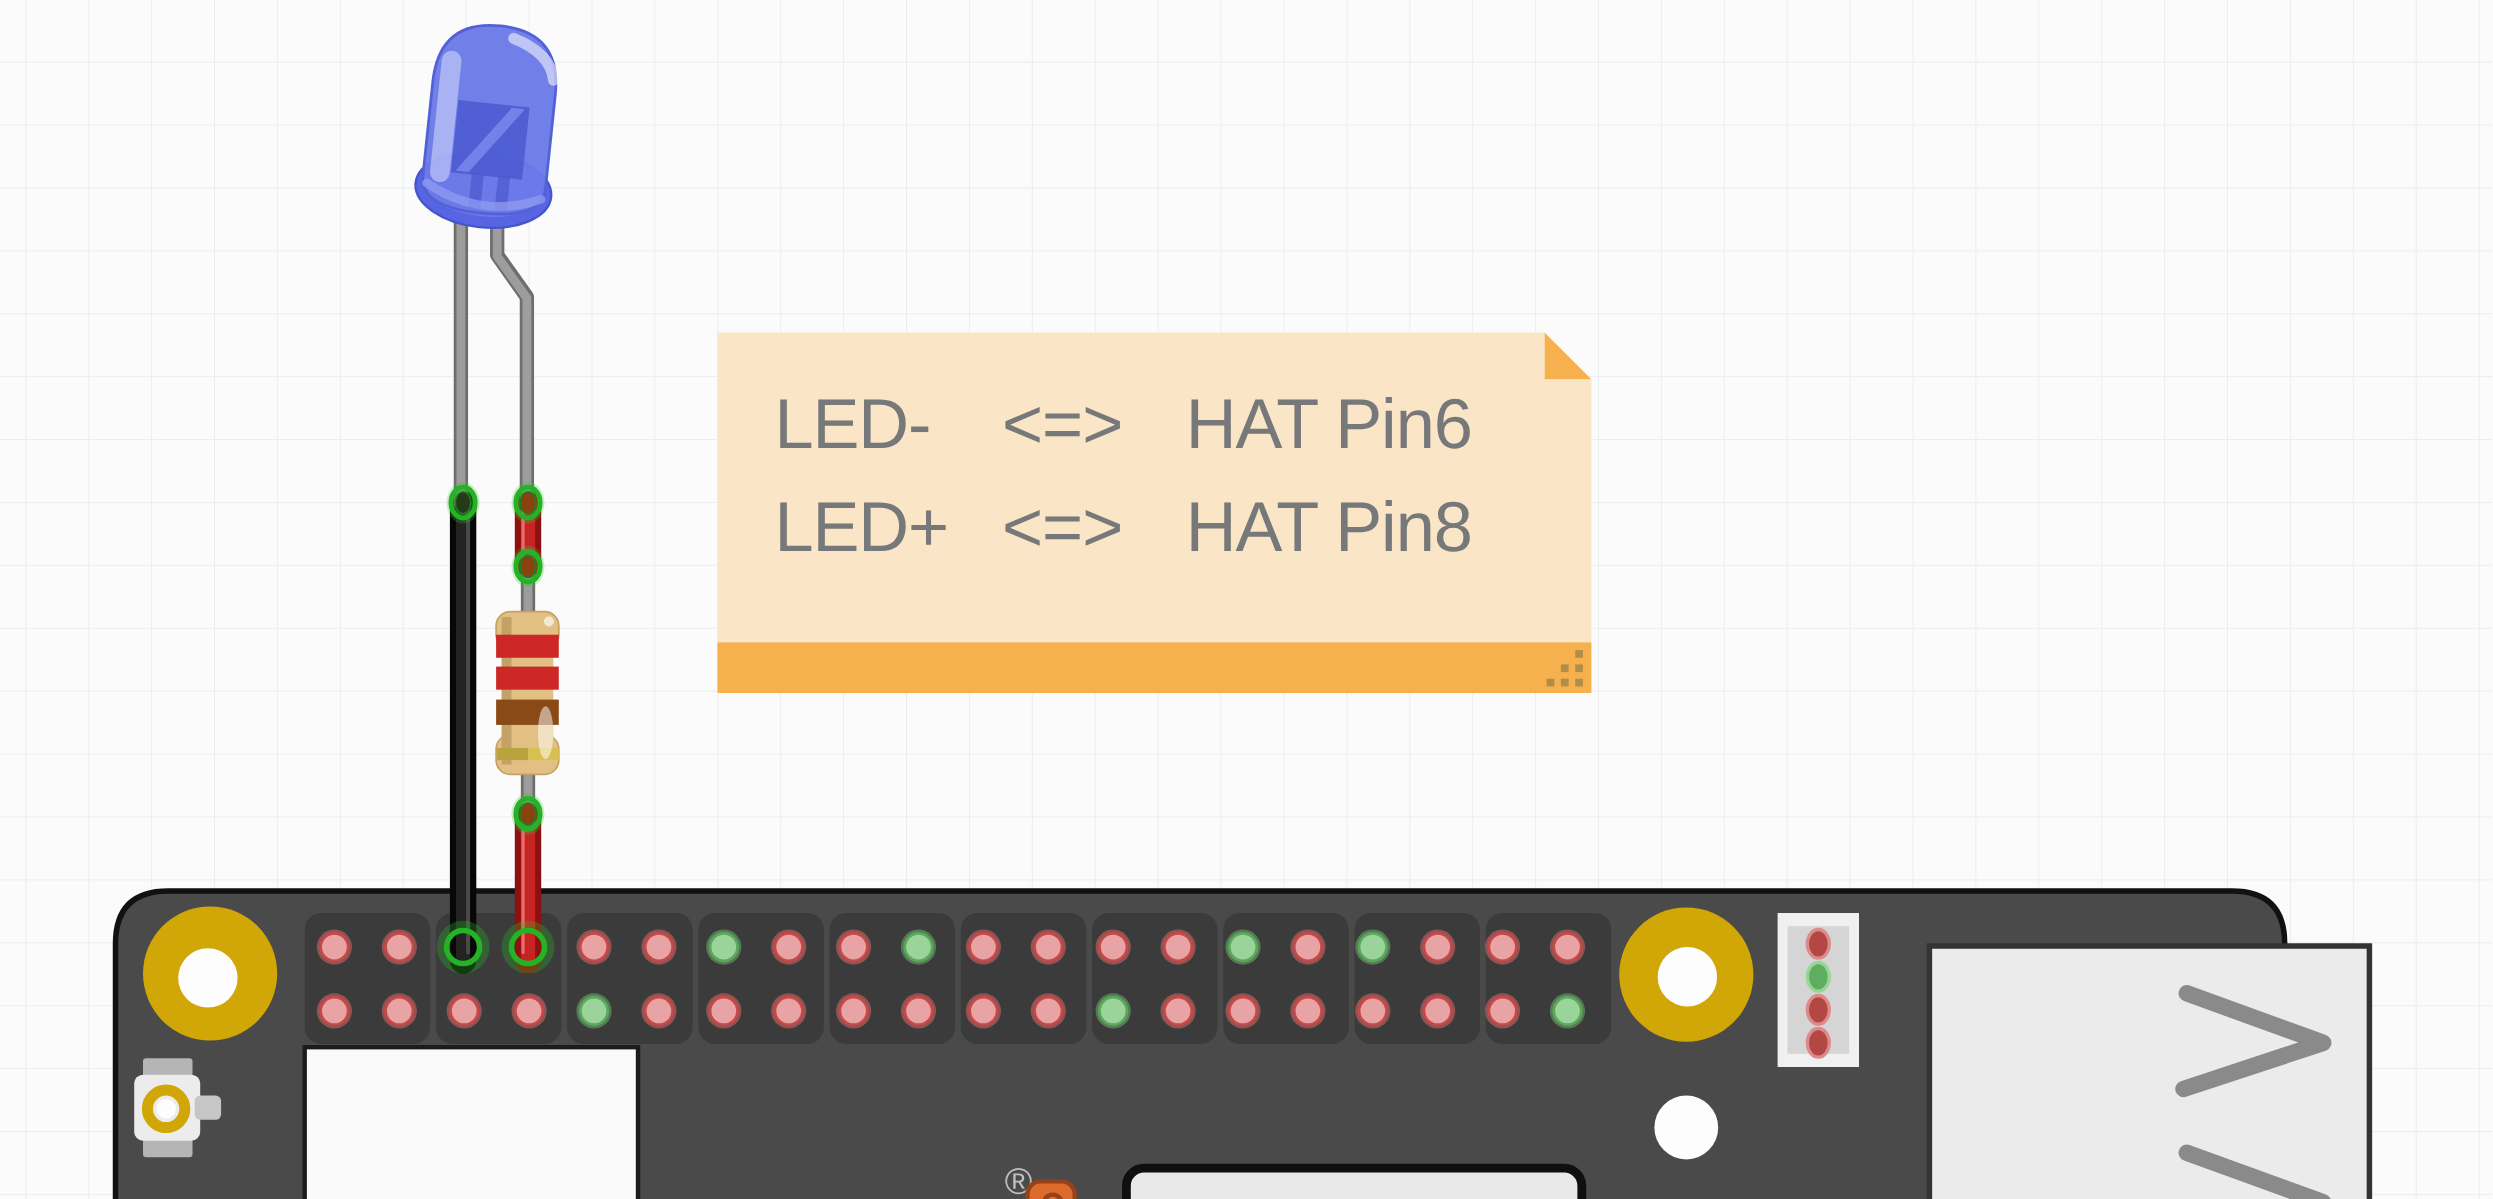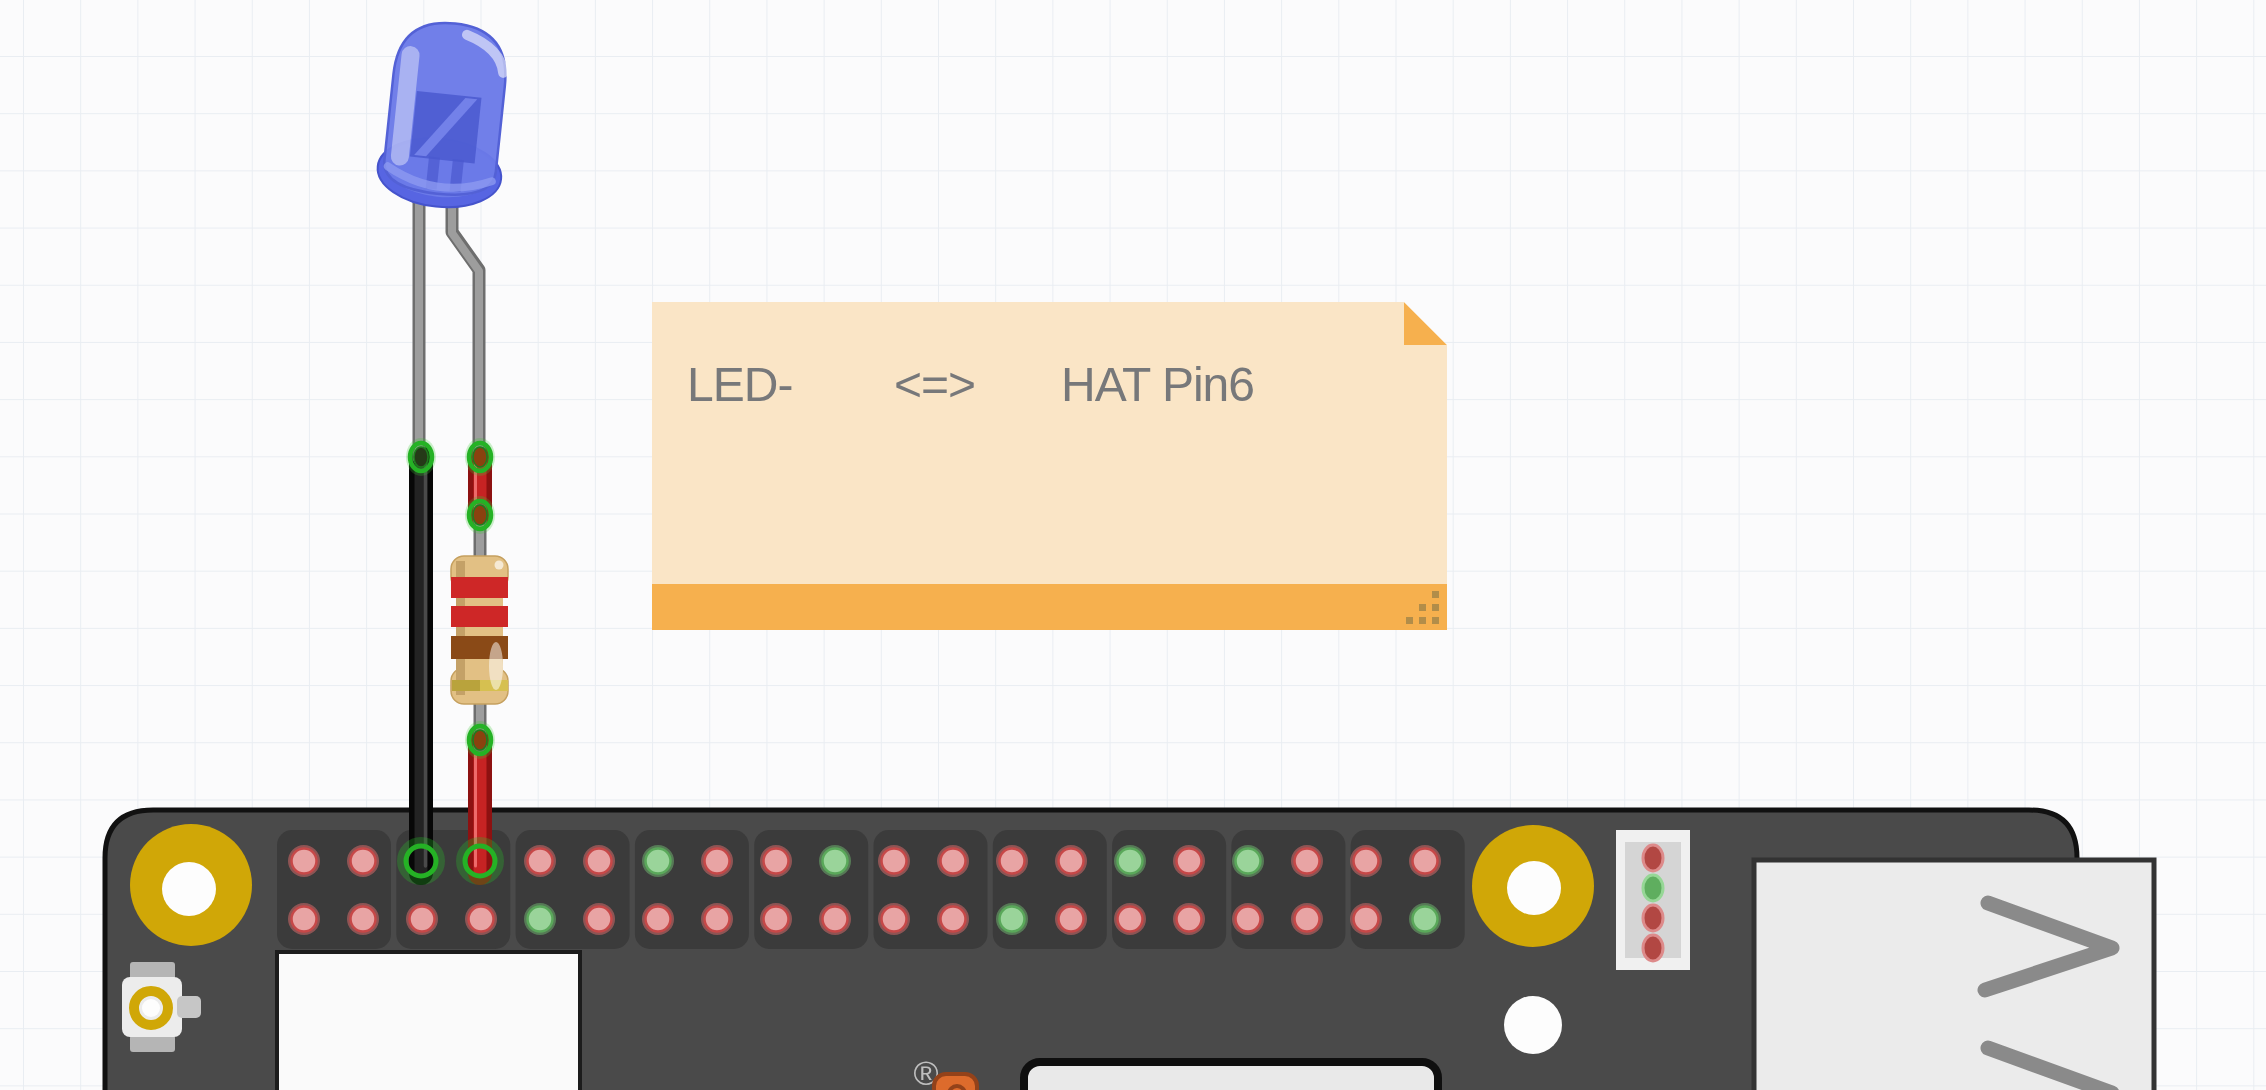--- a/index.html
+++ b/index.html
@@ -28,22 +28,22 @@
   .note-fold{
     position:absolute;left:752px;top:0;width:43px;height:43px;
     background:var(--note-accent,#f6b04e);
     clip-path:polygon(0 0,100% 100%,0 100%);
   }
   .note-bar{
     position:absolute;left:0;right:0;bottom:0;height:46px;
     background:var(--note-accent,#f6b04e);
   }
   .note-line{
-    position:absolute;left:35px;white-space:pre;
-    font-size:48px;line-height:74px;letter-spacing:-1px;
+    position:absolute;left:52px;white-space:pre;
+    font-size:64px;line-height:74px;letter-spacing:-1px;
     color:var(--note-text,#77787a);
   }
   .note-line .c1{display:inline-block;width:207px;}
   .note-line .c2{display:inline-block;width:167px;}
   .line1{top:46px;}
   .line2{top:140px;}
   .grip-dot{
     position:absolute;width:7px;height:7px;
     background:var(--note-grip,#b28d49);
   }
@@ -362,20 +362,21 @@
     <g>
       <circle cx="480" cy="861" r="20" fill="none" stroke-width="8" stroke="rgba(40,190,40,0.3)"></circle>
       <circle cx="480" cy="861" r="15" fill="none" stroke-width="5" stroke="#25b225"></circle>
     </g>
   </g>
 </svg>
 
 <div class="note">
   <div class="note-fold"></div>
   <div class="note-line line1"><span class="c1">LED-</span><span class="c2">&lt;=&gt;</span><span class="c3">HAT Pin6</span></div>
+  <div class="note-line line2"><span class="c1">LED+</span><span class="c2">&lt;=&gt;</span><span class="c3">HAT Pin8</span></div>
   <div class="note-bar">
     <div style="position:absolute;right:0;bottom:0;width:60px;height:46px;">
       <div class="grip-dot" style="right:8px;bottom:32px;"></div>
       <div class="grip-dot" style="right:21px;bottom:19px;"></div>
       <div class="grip-dot" style="right:8px;bottom:19px;"></div>
       <div class="grip-dot" style="right:34px;bottom:6px;"></div>
       <div class="grip-dot" style="right:21px;bottom:6px;"></div>
       <div class="grip-dot" style="right:8px;bottom:6px;"></div>
     </div>
   </div>

